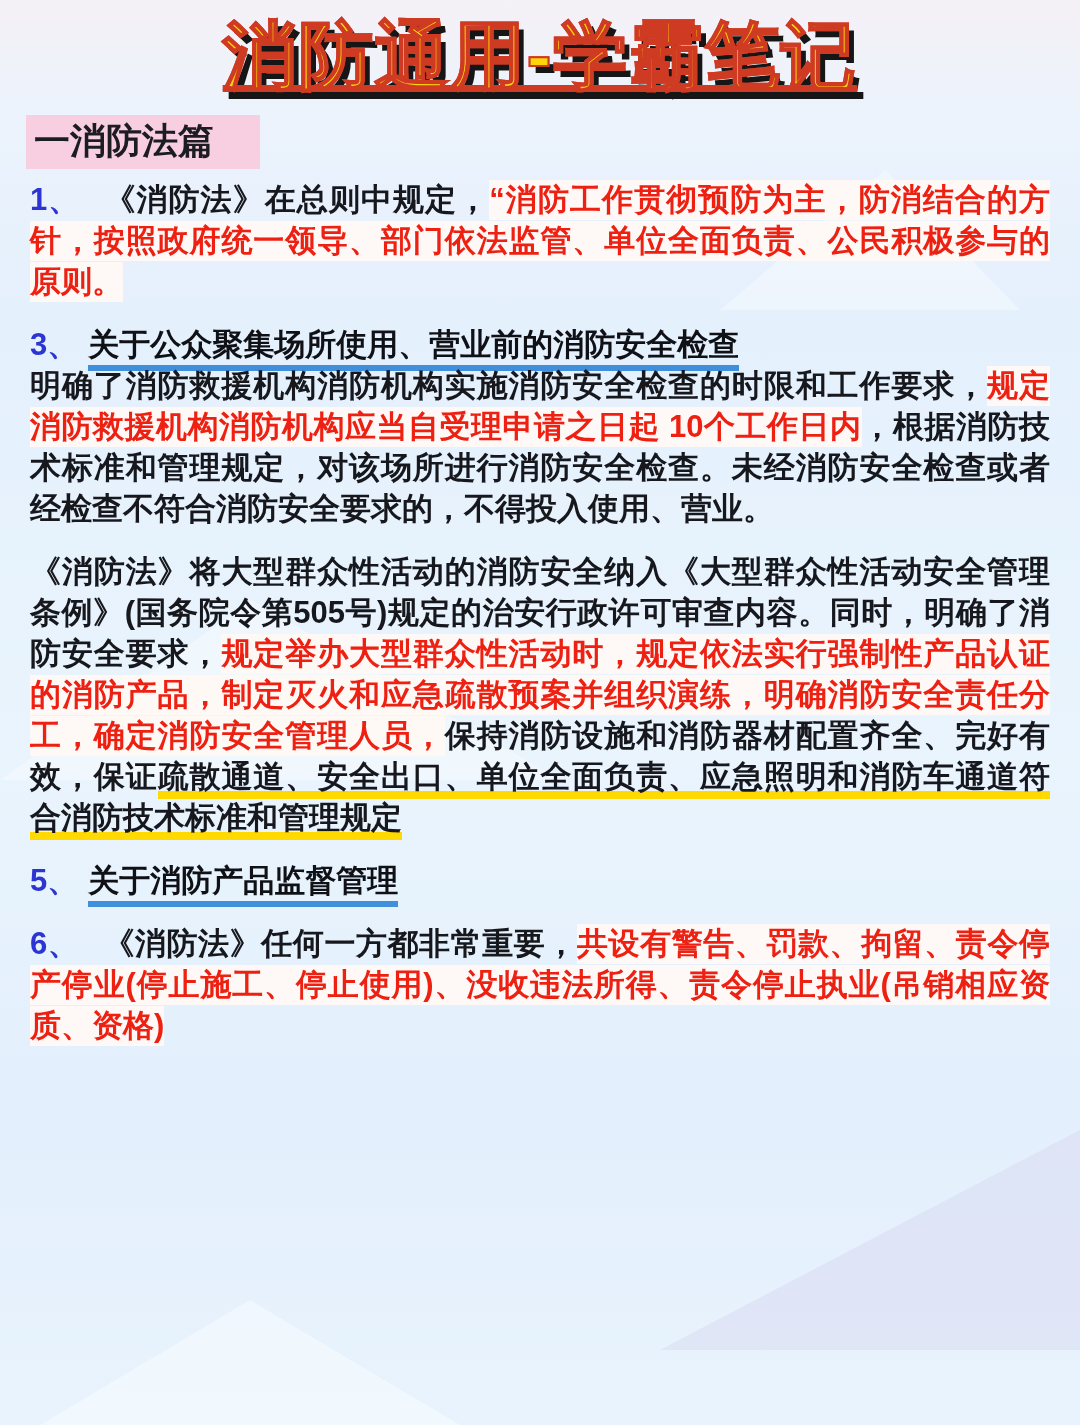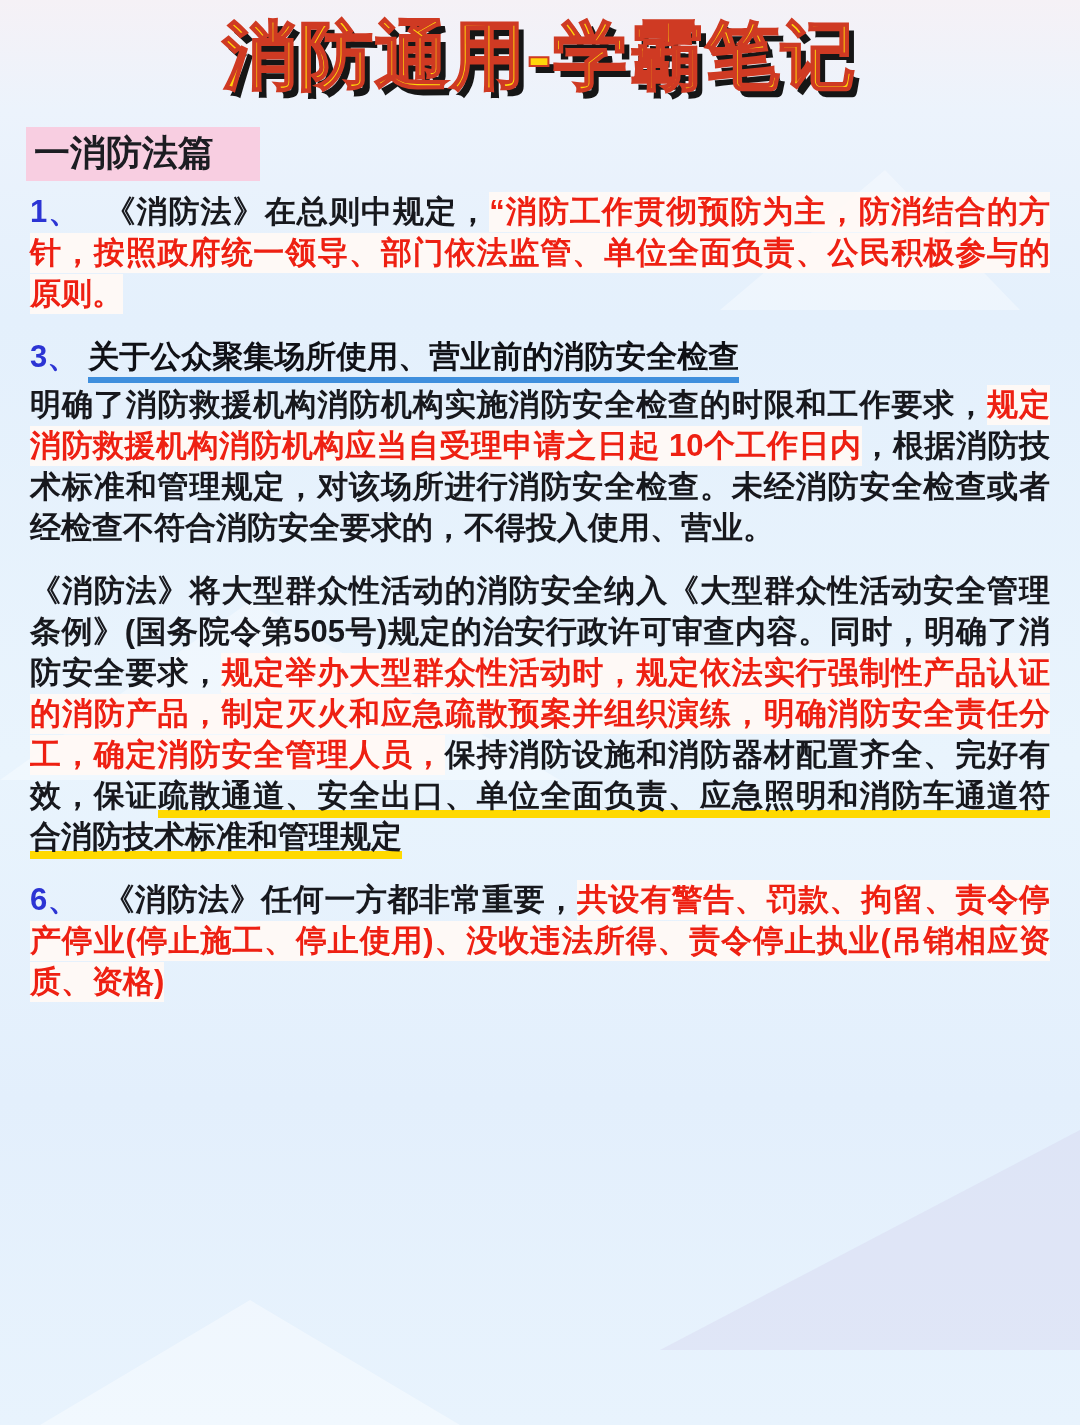--- a/index.html
+++ b/index.html
@@ -17,37 +17,38 @@
   .bg-shape.s3{left:40px;top:1300px;width:420px;height:125px;background:rgba(255,255,255,.4);clip-path:polygon(0 100%,50% 0,100% 100%);}
   .bg-shape.s4{right:60px;top:170px;width:300px;height:140px;background:rgba(255,255,255,.35);clip-path:polygon(0 100%,55% 0,100% 100%);}
 
   .title{
     position:relative;text-align:center;padding-top:12px;
     font-size:74px;line-height:1.18;font-weight:bold;letter-spacing:2px;
     color:var(--title-yellow,#ffd60a);
     -webkit-text-stroke:2px var(--title-outline,#cf3a23);
     text-shadow:6px 7px 0 #161616;
     white-space:nowrap;
+    text-decoration:underline;
   }
   .section-label{
-    display:inline-block;margin:28px 0 0 26px;
+    display:inline-block;margin:16px 0 0 26px;
     font-size:36px;line-height:1.25;font-weight:bold;color:#1c1d22;
     background:var(--label-bg,#f8cee1);
     padding:3px 46px 6px 8px;
   }
   .notes{
     position:relative;padding:10px 30px 0 30px;
     font-size:31px;line-height:41px;font-weight:bold;color:#17181d;
     text-align:justify;
   }
   .note{margin-bottom:22px;}
   .note:last-child{margin-bottom:0;}
   .num{color:var(--num-blue,#2c34d4);}
   .note-body .num{margin-right:24px;}
-  .note-heading{margin-bottom:7px;}
+  .note-heading{}
   .note-heading .num{margin-right:10px;}
   .heading-text{
     color:#101116;border-bottom:6px solid var(--ul-blue,#3f8fdd);
     padding-bottom:3px;
   }
   .run-plain{color:#17181d;}
   .run-red{
     color:var(--red,#ee2012);
     background:rgba(255,249,246,.95);
     padding:2px 0 3px;
@@ -78,18 +79,19 @@
         <div class="note-body"><span class="num">1、</span><span class="run-plain">《消防法》在总则中规定，</span><span class="run-red">“消防工作贯彻预防为主，防消结合的方针，按照政府统一领导、部门依法监管、单位全面负责、公民积极参与的原则。</span></div>
       </div>
       <div class="note">
         <div class="note-heading"><span class="num">3、</span><span class="heading-text">关于公众聚集场所使用、营业前的消防安全检查</span></div>
         <div class="note-body"><span class="run-plain">明确了消防救援机构消防机构实施消防安全检查的时限和工作要求，</span><span class="run-red">规定消防救援机构消防机构应当自受理申请之日起 10个工作日内</span><span class="run-plain">，根据消防技术标准和管理规定，对该场所进行消防安全检查。未经消防安全检查或者经检查不符合消防安全要求的，不得投入使用、营业。</span></div>
       </div>
       <div class="note">
         <div class="note-body"><span class="run-plain">《消防法》将大型群众性活动的消防安全纳入《大型群众性活动安全管理条例》(国务院令第505号)规定的治安行政许可审查内容。同时，明确了消防安全要求，</span><span class="run-red">规定举办大型群众性活动时，规定依法实行强制性产品认证的消防产品，制定灭火和应急疏散预案并组织演练，明确消防安全责任分工，确定消防安全管理人员，</span><span class="run-plain">保持消防设施和消防器材配置齐全、完好有效，保证</span><span class="run-yellow">疏散通道、安全出口、单位全面负责、应急照明和消防车通道符合消防技术标准和管理规定</span></div>
       </div>
       <div class="note">
+        <div class="note-heading"><span class="num">5、</span><span class="heading-text">关于消防产品监督管理</span></div>
       </div>
       <div class="note">
         <div class="note-body"><span class="num">6、</span><span class="run-plain">《消防法》任何一方都非常重要，</span><span class="run-red">共设有警告、罚款、拘留、责令停产停业(停止施工、停止使用)、没收违法所得、责令停止执业(吊销相应资质、资格)</span></div>
       </div>
     </div>
 </div>
 
 </body></html>

